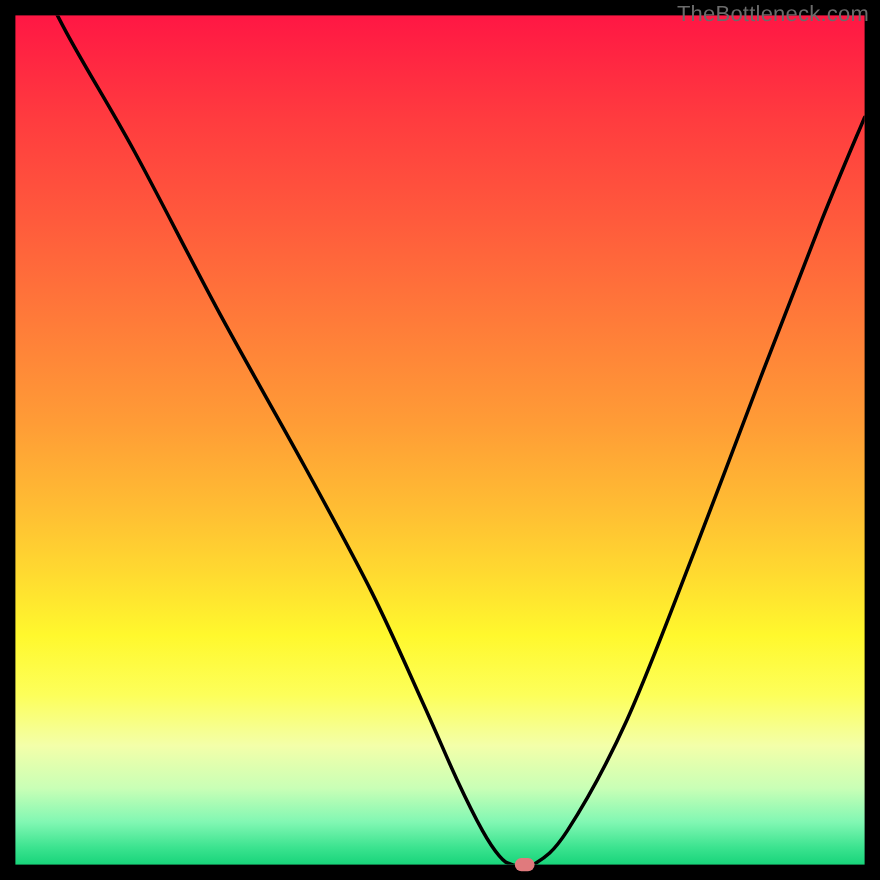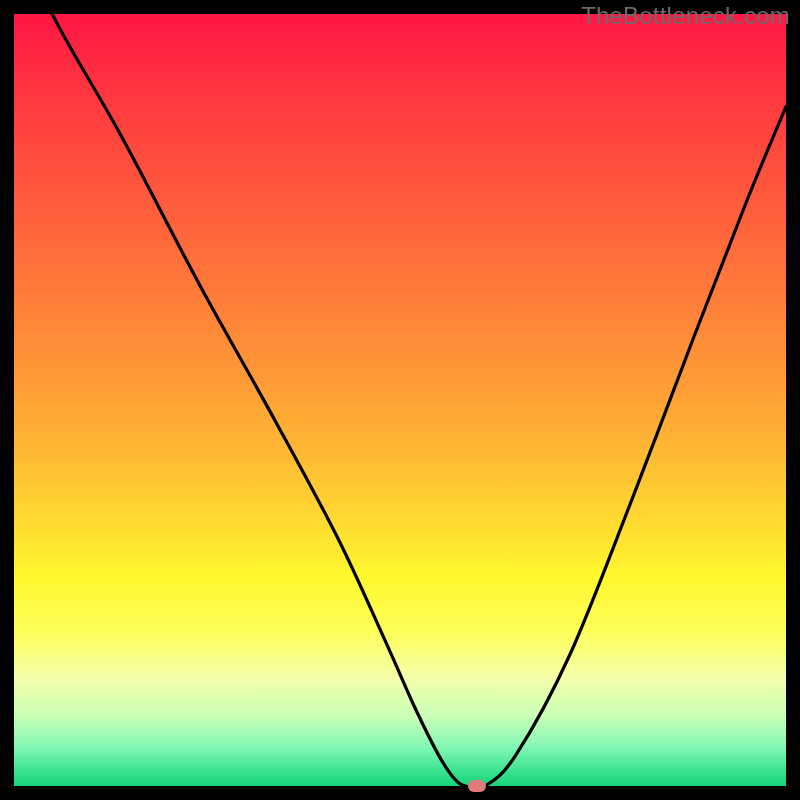--- a/index.html
+++ b/index.html
@@ -46,21 +46,21 @@
     left: 0;
     top: 0;
     width: 100%;
     height: 100%;
   }
   .watermark {
     position: absolute;
     top: 2px;
     right: 10px;
     color: #6b6b6b;
-    font-size: 24px;
+    font-size: 20px;
     font-weight: 500;
     letter-spacing: 0.2px;
   }
   .marker {
     position: absolute;
     width: 18px;
     height: 12px;
     border-radius: 6px;
     background: #e07a7d;
     transform: translate(-50%, -50%);

